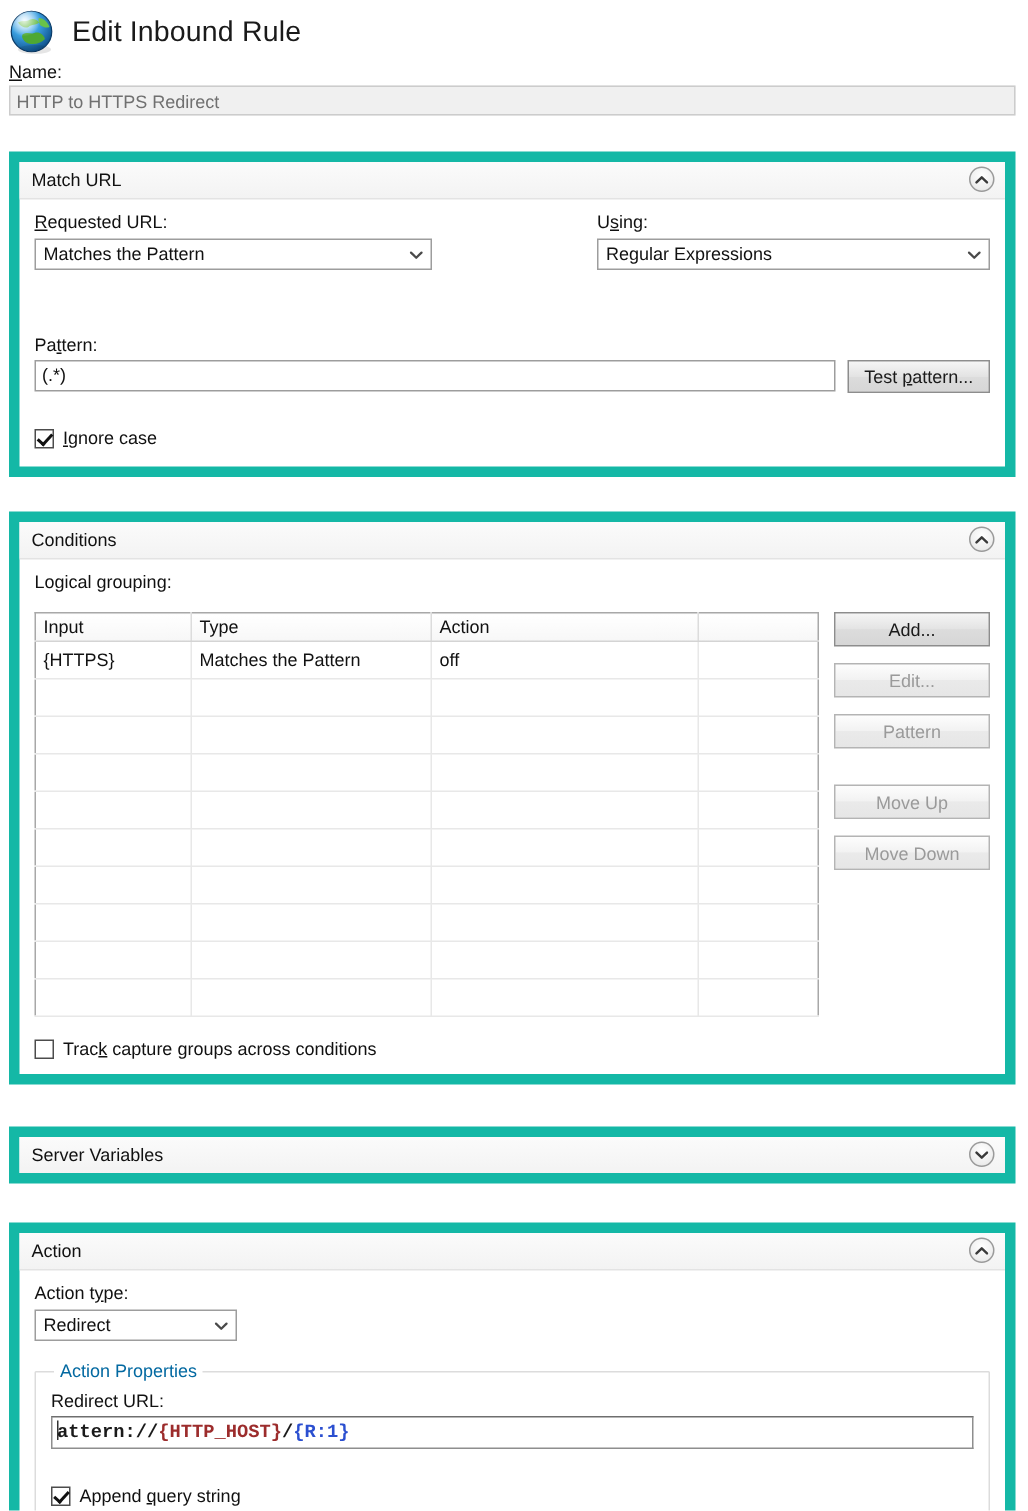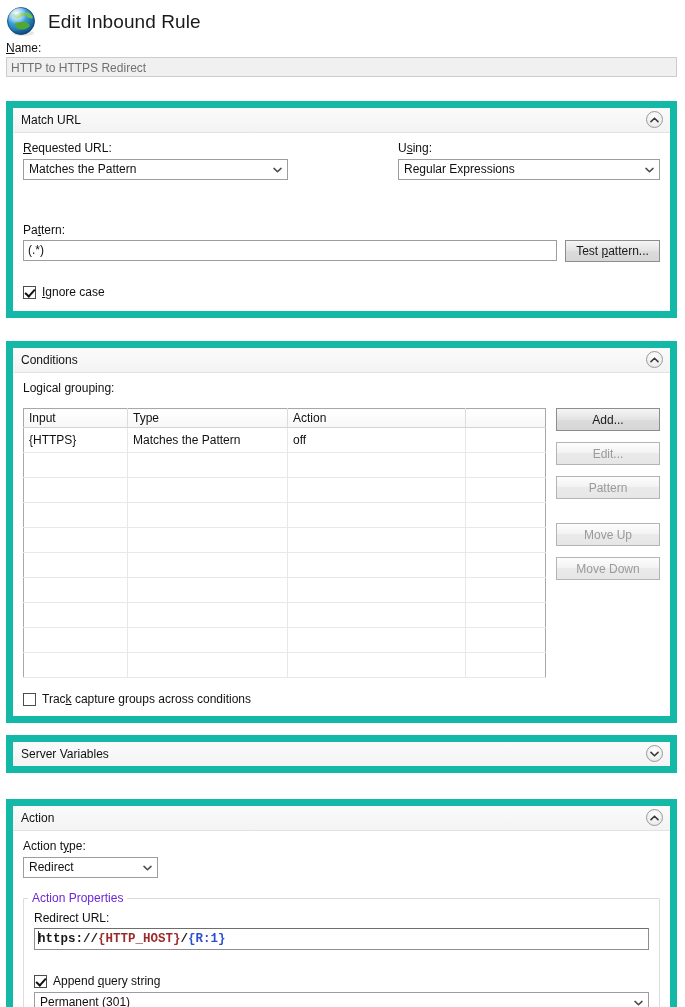--- a/index.html
+++ b/index.html
@@ -237,25 +237,25 @@
   .groupbox {
     border: 1px solid #dcdcdc;
     border-radius: 1px;
     position: relative;
     padding: 12px 10px 10px 10px;
     margin-top: 8px;
   }
   .groupbox > .gb-title {
     position: absolute;
     top: -8px;
-    left: 4px;
+    left: 12px;
     background: #ffffff;
     padding: 0 4px;
     font-size: 12px;
-    color: #6d28d9;
+    color: #0369a1;
   }
 
   
   .mono-box {
     height: 22px;
     border: 1px solid #8e8e8e;
     border-top-color: #6e6e6e;
     background: #ffffff;
     box-sizing: border-box;
     font-family: "Liberation Mono", monospace;
@@ -473,21 +473,21 @@
       </div>
     </div>
 
     <div class="checkrow" style="margin-top:14px;">
       <span class="checkbox"></span>
       <label>Trac<u>k</u> capture groups across conditions</label>
     </div>
   </div>
 </div>
 
-<div class="section collapsed" style="margin-top:12px;">
+<div class="section collapsed" style="margin-top:28px;">
   <div class="section-header">
     <span>Server Variables</span>
     <span class="chevron-btn">
       <svg width="9" height="6" viewBox="0 0 9 6">
           <path d="M1 1.4 L4.5 4.8 L8 1.4" fill="none" stroke="#3a3a3a" stroke-width="1.6" stroke-linecap="round" stroke-linejoin="round"></path>
         </svg>
     </span>
   </div>
 </div>
 
@@ -509,21 +509,21 @@
             <path d="M1 1.4 L4.5 4.8 L8 1.4" fill="none" stroke="#4a4a4a" stroke-width="1.5" stroke-linecap="round" stroke-linejoin="round"></path>
           </svg>
       </span>
     </div>
 
     <div class="groupbox" style="margin-top:20px;">
       <span class="gb-title">Action Properties</span>
 
       <span class="field-label">Redirect URL:</span>
       <div class="mono-box" style="margin-top:3px;">
-        <span class="caret"></span><span class="tok-plain">https://</span><span class="tok-server">{HTTP_HOST}</span><span class="tok-plain">/</span><span class="tok-back">{R:1}</span>
+        <span class="caret"></span><span class="tok-plain">attern://</span><span class="tok-server">{HTTP_HOST}</span><span class="tok-plain">/</span><span class="tok-back">{R:1}</span>
       </div>
 
       <div class="checkrow" style="margin-top:24px;">
         <span class="checkbox checked"></span>
         <label>Append <u>q</u>uery string</label>
       </div>
 
       <div class="combo" style="width:100%;margin-top:4px;">
         <span>Permanent (301)</span>
         <span class="combo-arrow">

